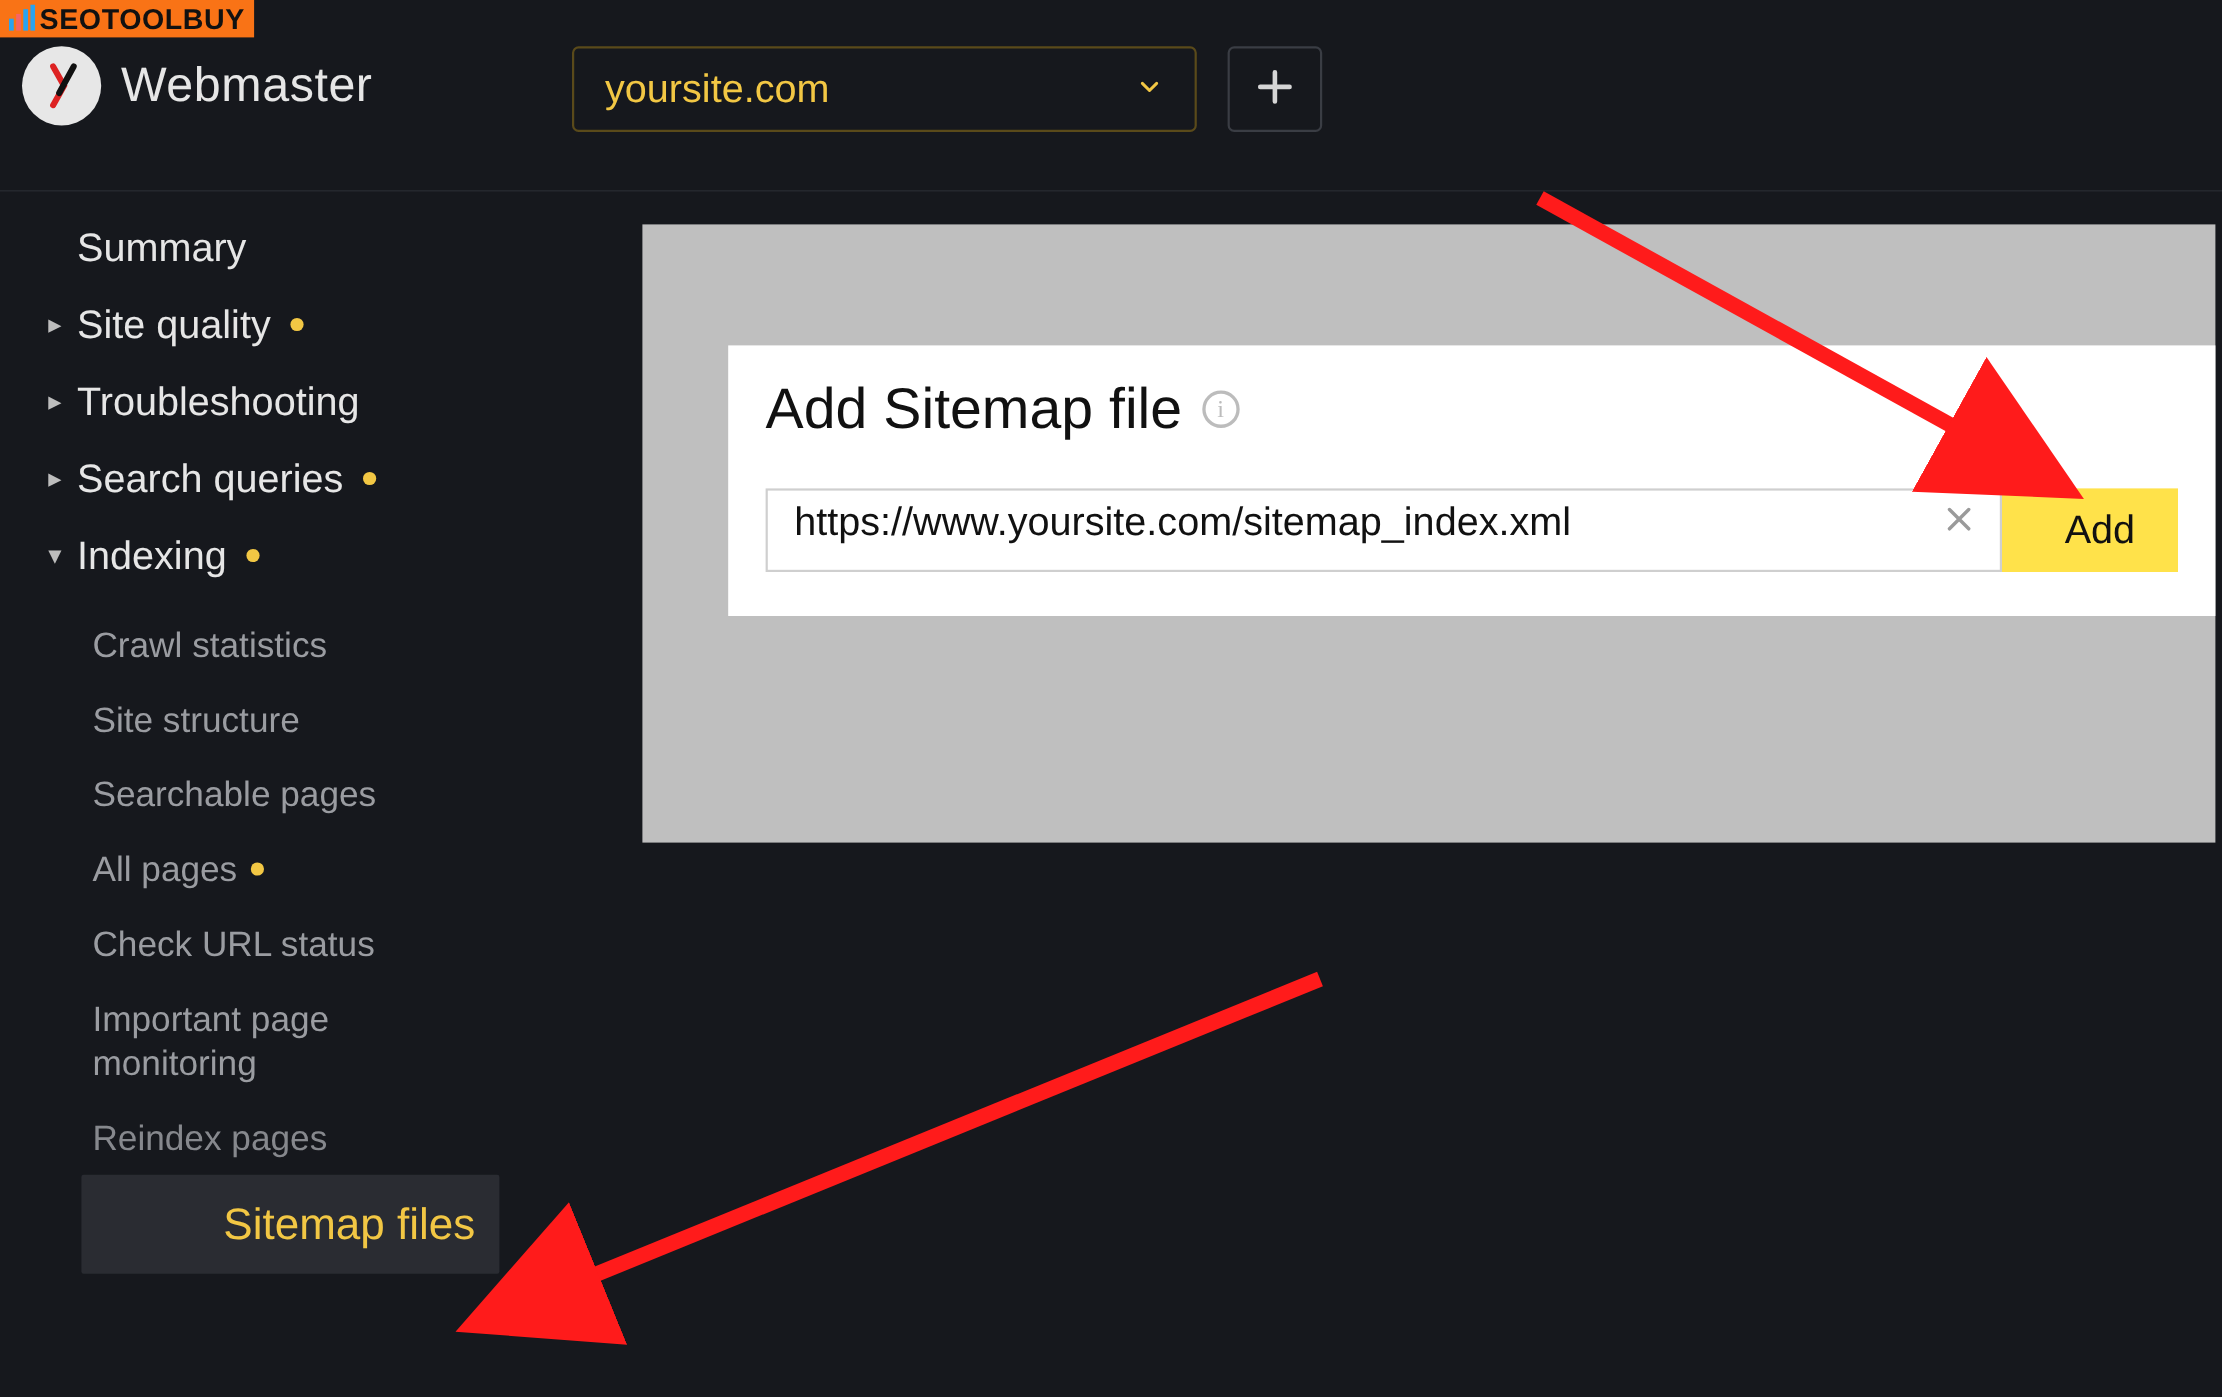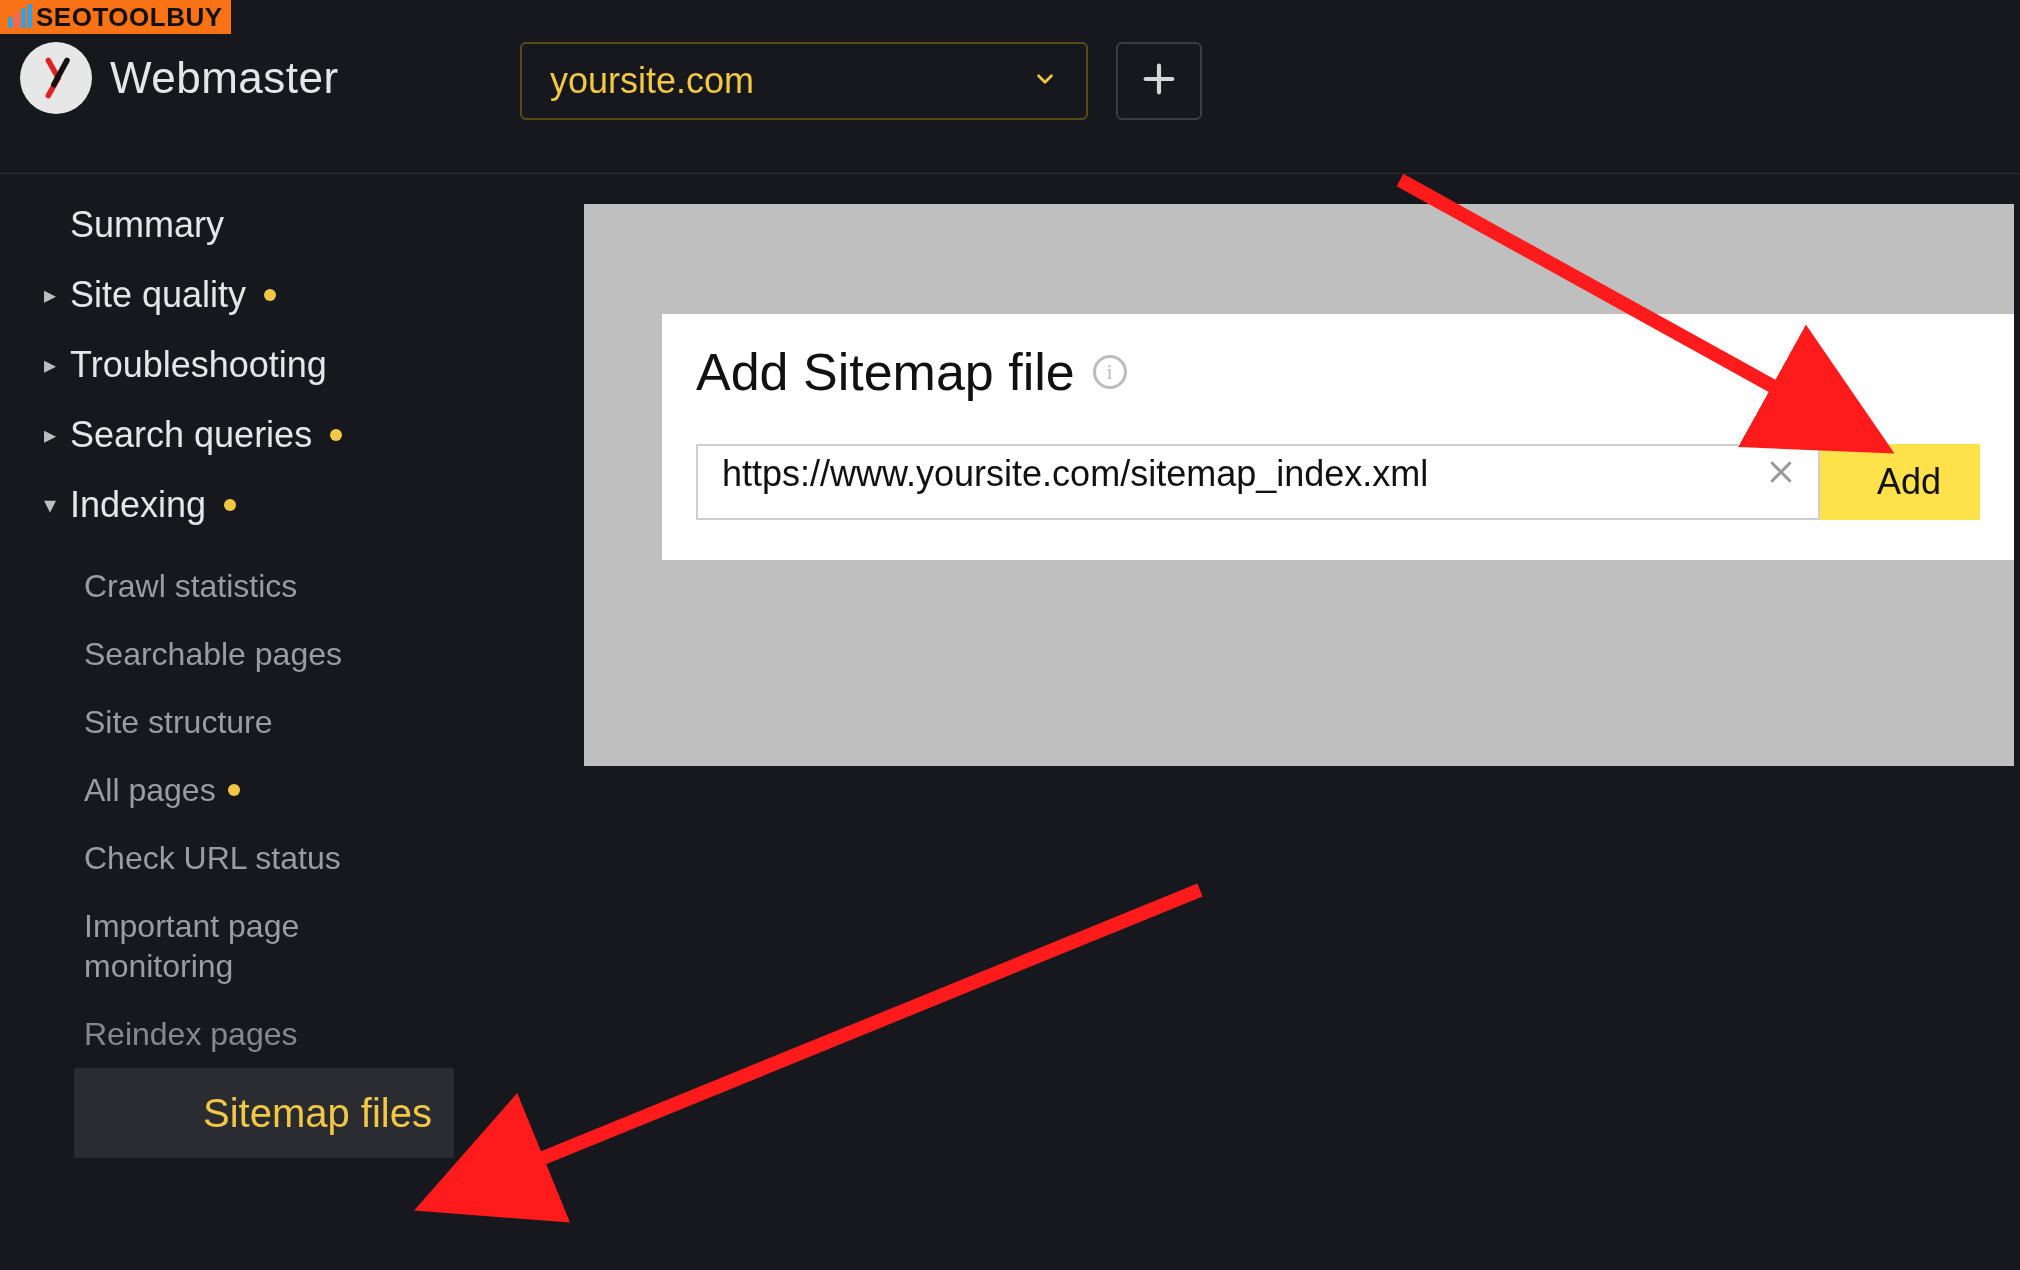--- a/index.html
+++ b/index.html
@@ -245,24 +245,24 @@
     <span class="caret">▾</span>
     <span>Indexing</span>
     <span class="dot"></span>
   </div>
 
   <div class="sub-list">
     <div class="sub-item nodot">
       <span>Crawl statistics</span>
     </div>
     <div class="sub-item nodot">
+      <span>Site structure</span>
+    </div>
+    <div class="sub-item nodot">
       <span>Searchable pages</span>
-    </div>
-    <div class="sub-item nodot">
-      <span>Site structure</span>
     </div>
     <div class="sub-item">
       <span>All pages</span>
       <span class="dot"></span>
     </div>
     <div class="sub-item nodot">
       <span>Check URL status</span>
     </div>
     <div class="sub-item nodot">
       <span>Important page monitoring</span>

